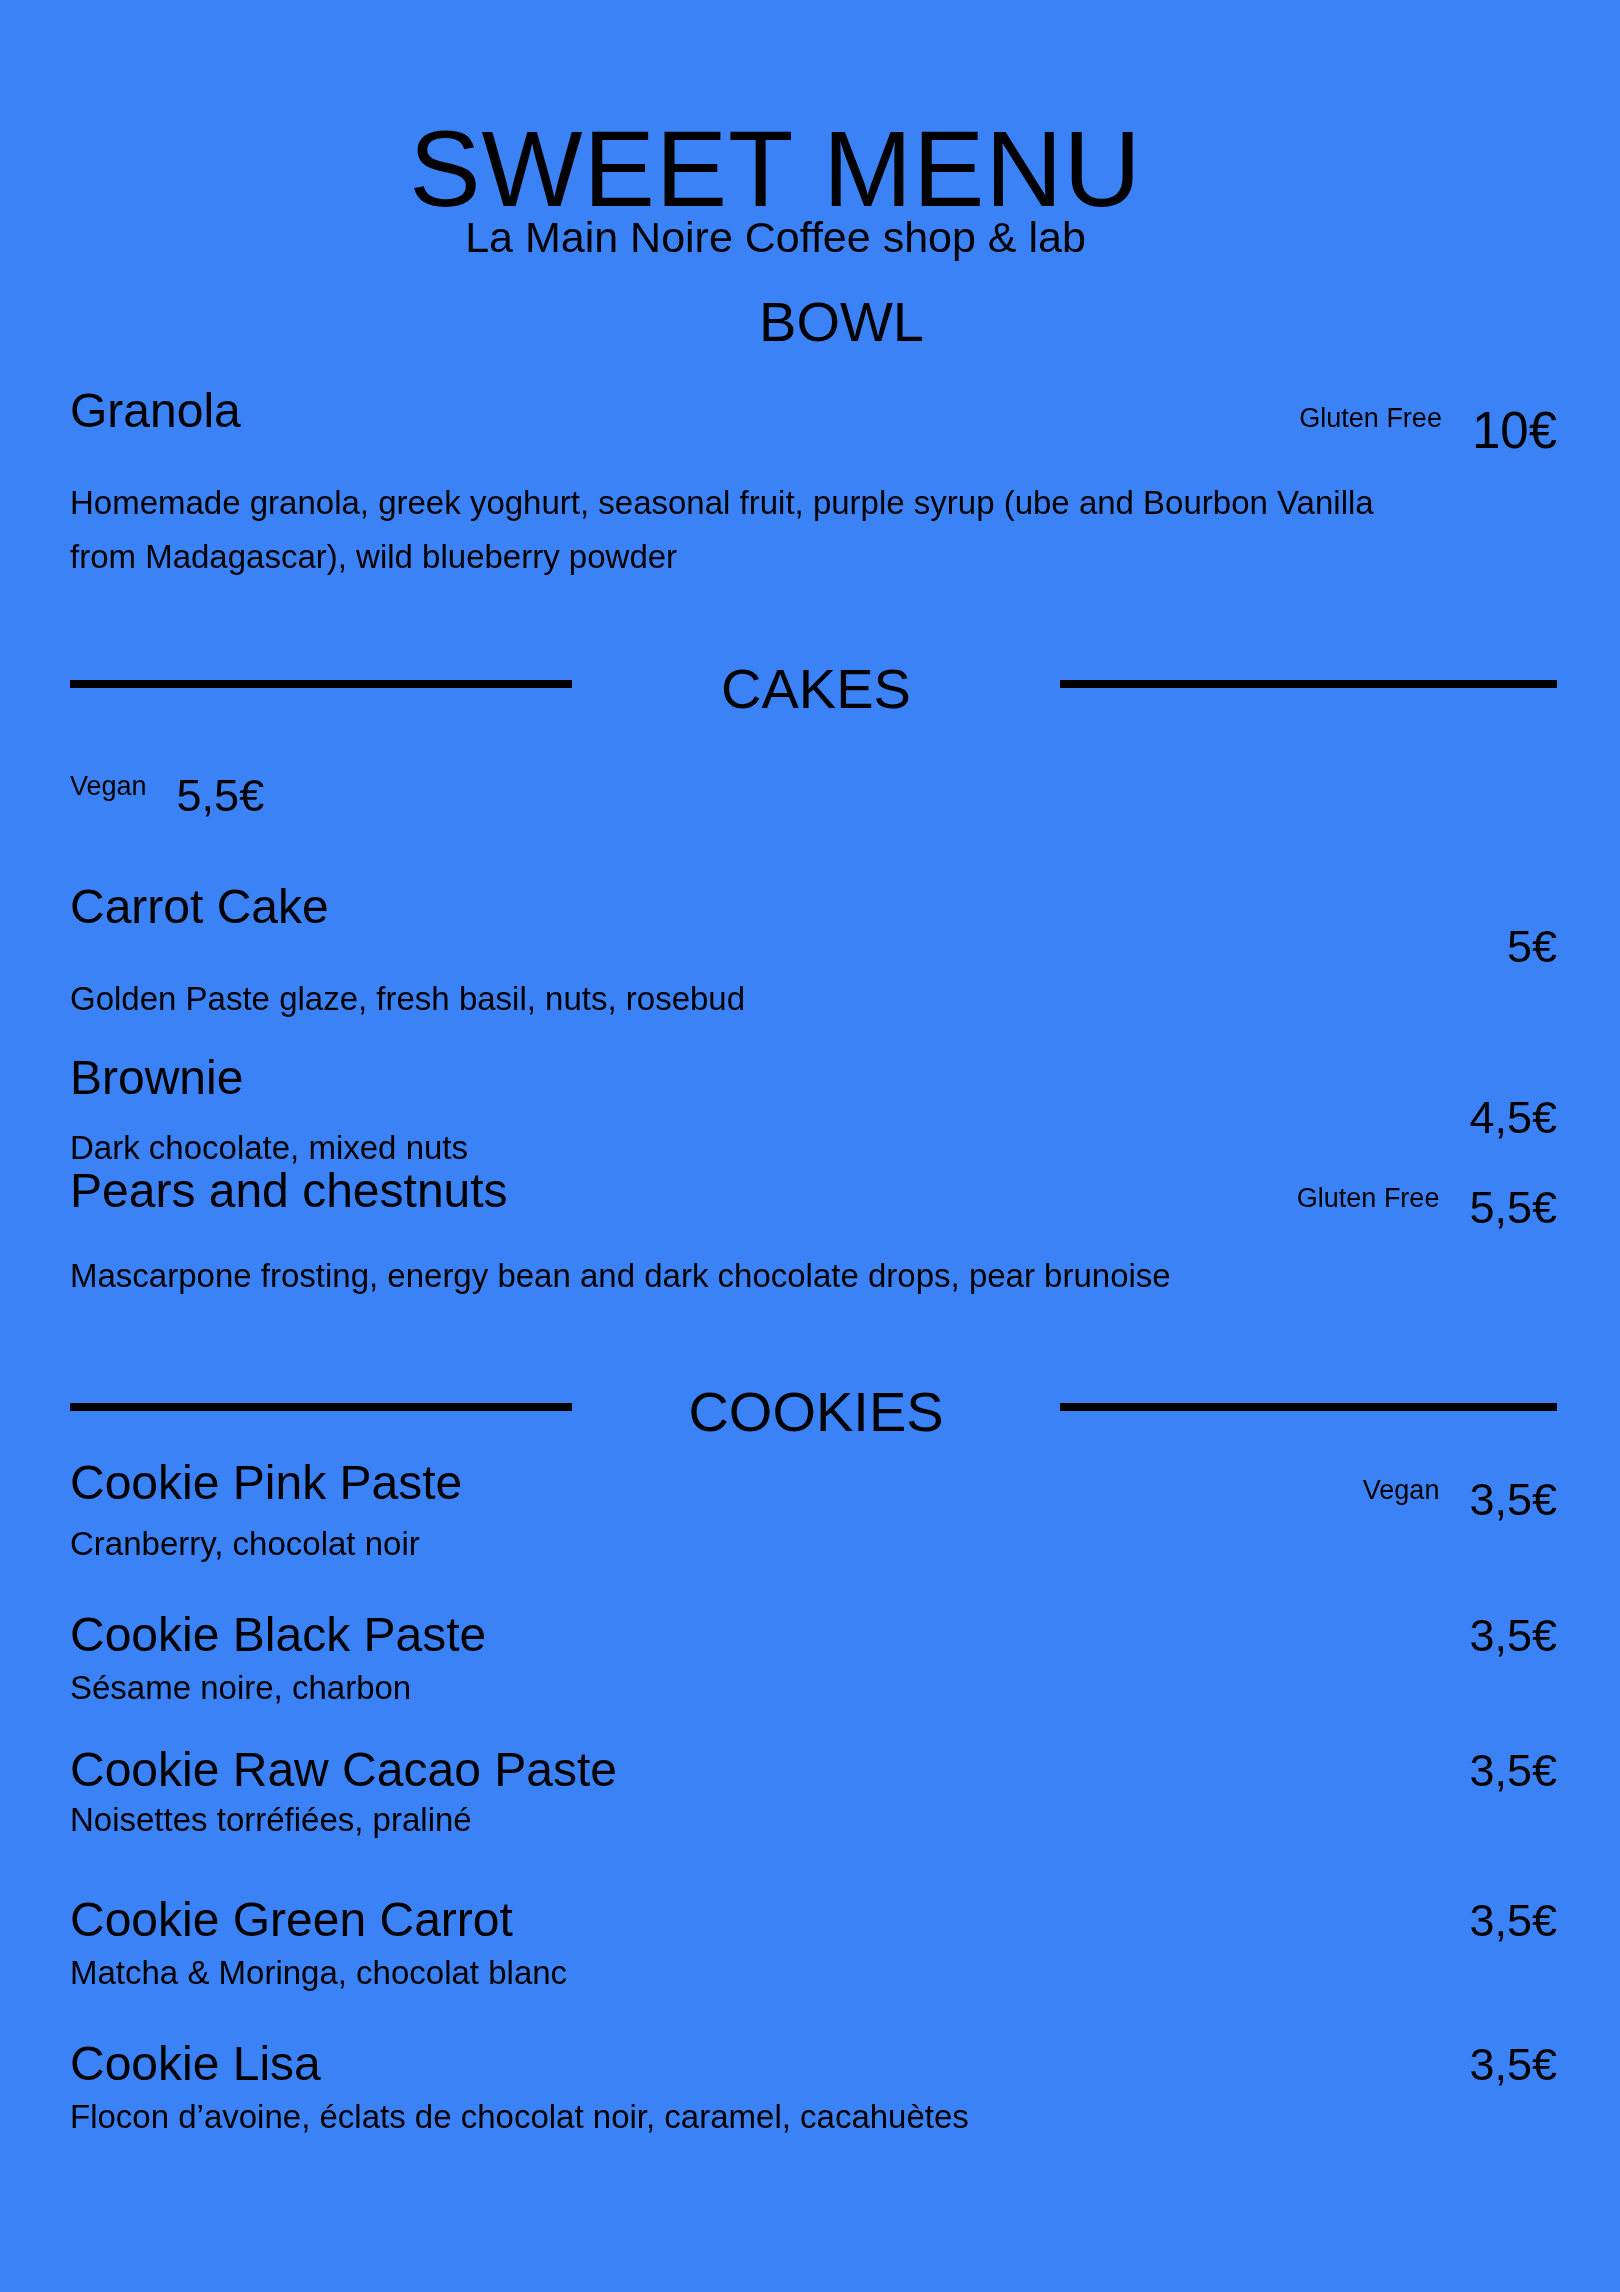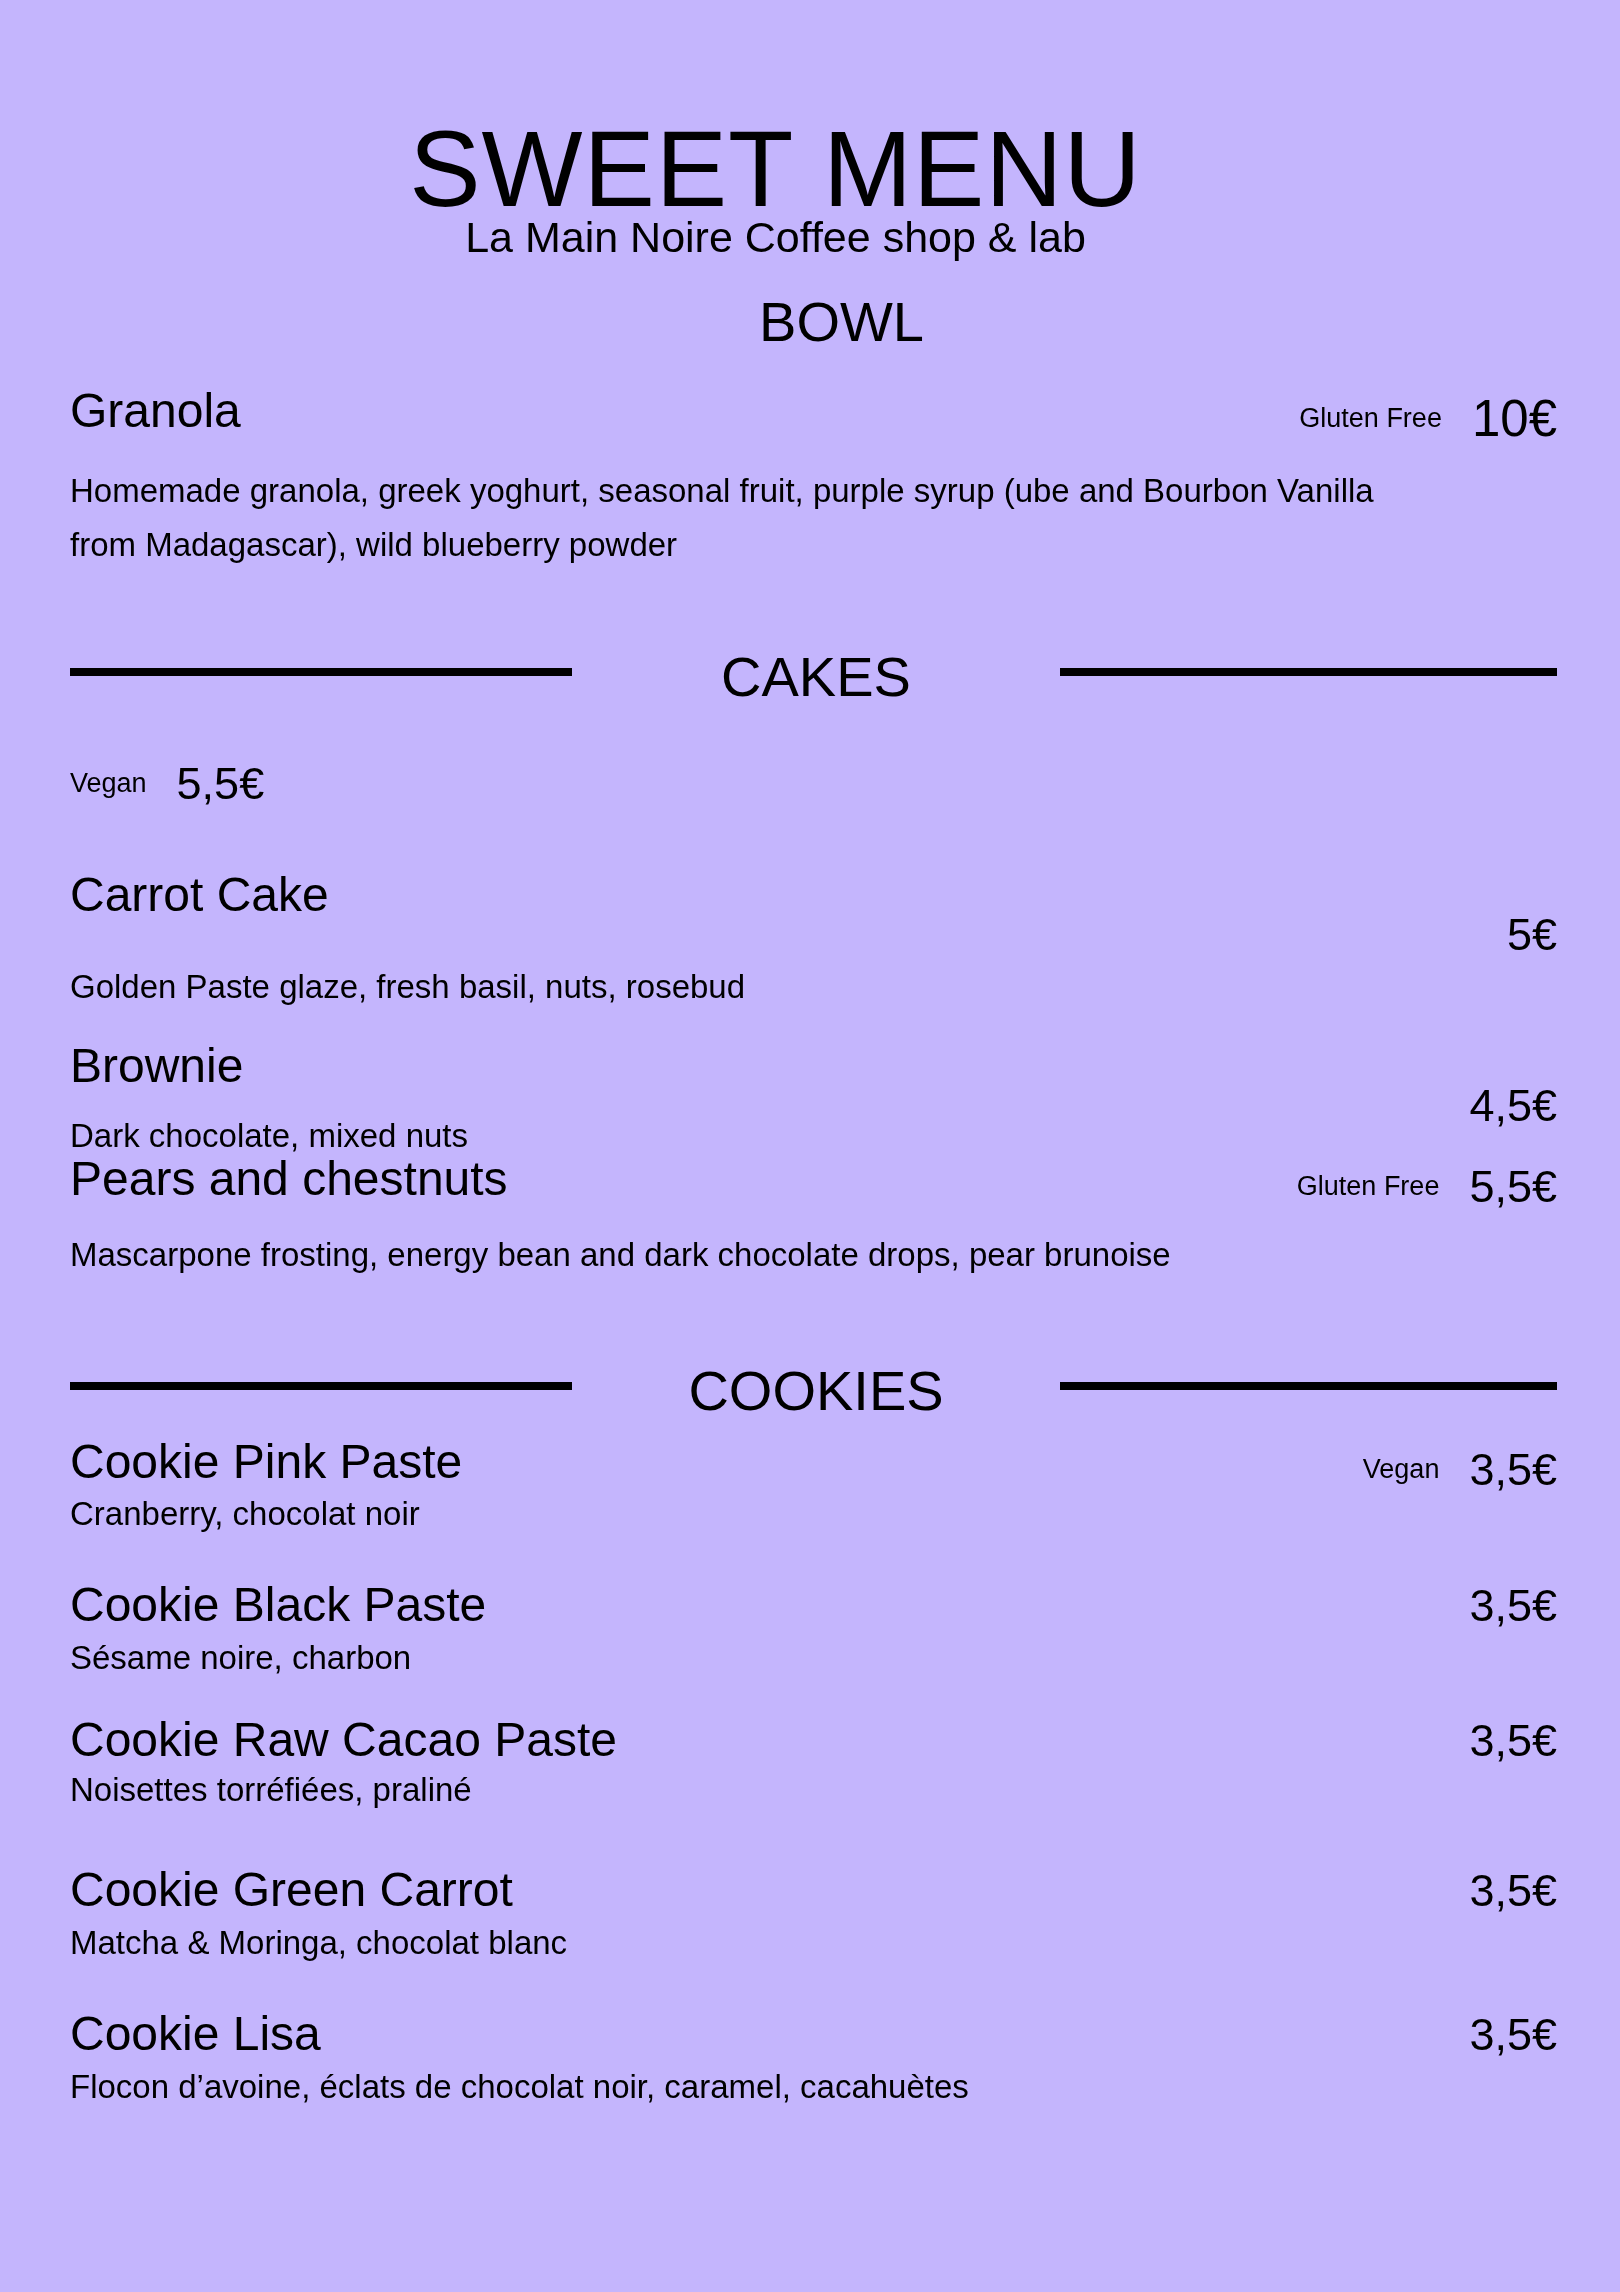--- a/index.html
+++ b/index.html
@@ -6,21 +6,21 @@
   * { margin:0; padding:0; box-sizing:border-box; }
   html,body { width:1620px; height:2293px; }
   body {
     background:#ffffff;
     color:#000000;
     font-family:"Liberation Sans", sans-serif;
     overflow:hidden;
   }
   .page {
     width:1620px; height:2293px;
-    background:#c4b5fd;
+    background:#3b82f6;
     padding:116px 63px 0 70px;
     overflow:hidden;
   }
 
   
   .masthead { text-align:center; position:relative; left:-38px; }
   .title   { font-size:107px; line-height:1; font-weight:400; letter-spacing:0.9px; }
   .subtitle{ font-size:43px;  line-height:1; margin-top:-7.2px; }
 
   
@@ -30,21 +30,21 @@
   .section-row .section-head { flex:1 1 auto; }
   .rule { height:8px; background:#000000; margin-top:19.7px; flex:0 0 auto; }
   .rule-left  { width:502px; }
   .rule-right { width:497px; }
   .cakes-row   { margin-top:77px; }
   .cookies-row { margin-top:89px; }
 
   
   .item-head { display:flex; justify-content:space-between; align-items:baseline; }
   .item-name { font-size:48px; line-height:1; white-space:nowrap;text-align:center; }
-  .item-right{ display:flex; align-items:center; gap:30px; flex:0 0 auto; }
+  .item-right{ display:flex; align-items:flex-start; gap:30px; flex:0 0 auto; }
   .diet  { font-size:27px; line-height:1; white-space:nowrap; }
   .price { font-size:45px; line-height:1; white-space:nowrap; }
   .price-xl { font-size:51px; }
   .item-desc { font-size:33px; line-height:39px; }
   .two-line  { line-height:54px; max-width:1334px; }
 
   
   .offset-price .item-head { position:relative; }
   .offset-price .item-right { position:absolute; right:0; top:41px; }
 

